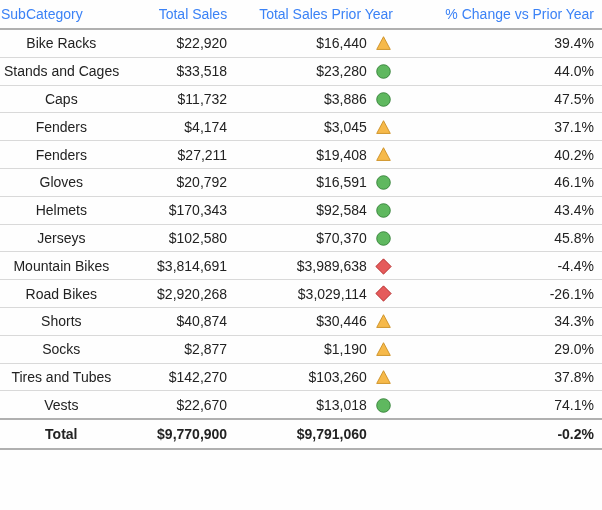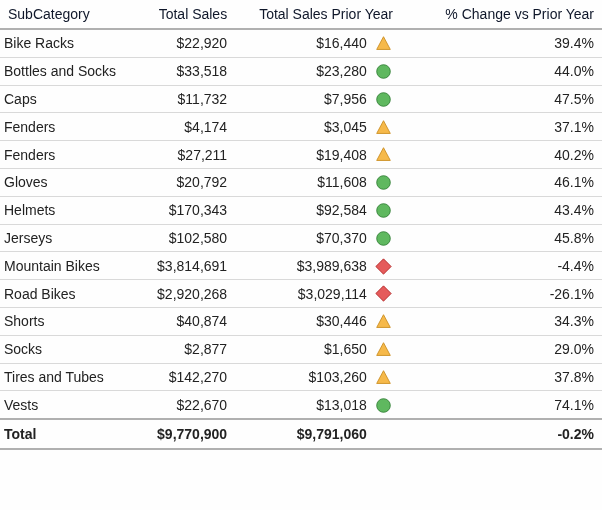--- a/index.html
+++ b/index.html
@@ -10,39 +10,39 @@
     font-size: 14px;
     color: #222;
   }
   .report-table {
     width: 602px;
     border-collapse: collapse;
     table-layout: fixed;
   }
   .report-table th {
     font-weight: 400;
-    color: #0f172a;
+    color: #3b82f6;
     text-align: right;
-    padding: 6px 8px 6px 8px;
+    padding: 6px 8px 6px 1px;
     border-bottom: 2px solid #b0b0b0;
     white-space: nowrap;
     overflow: hidden;
     vertical-align: bottom;
   }
   .report-table th.cat { text-align: left; }
   .report-table td {
     padding: 4.5px 8px 4.5px 4px;
     border-bottom: 1px solid #d9d9d9;
     text-align: right;
     vertical-align: middle;
     white-space: nowrap;
     overflow: hidden;
     font-size: 14px;
   }
-  .report-table td.cat { text-align: left; }
+  .report-table td.cat { text-align: center; }
   .report-table td.iconcell {
     text-align: left;
     padding-left: 0;
     padding-right: 0;
     width: 26px;
   }
   .report-table tr.total td {
     font-weight: 700;
     border-top: 2px solid #b0b0b0;
     border-bottom: 2px solid #b0b0b0;
@@ -83,32 +83,32 @@
       <tr>
         <td class="cat">Bike Racks</td>
         <td>$22,920</td>
         <td>$16,440</td>
         <td class="iconcell"><span class="kpi-icon"><svg width="17" height="17" viewBox="0 0 20 20">
               <polygon points="10,2 18,17 2,17" fill="#f6b94a" stroke="#c98a1b" stroke-width="1"></polygon>
             </svg></span></td>
         <td>39.4%</td>
       </tr>
       <tr>
-        <td class="cat">Bottles and Socks</td>
+        <td class="cat">Stands and Cages</td>
         <td>$33,518</td>
         <td>$23,280</td>
         <td class="iconcell"><span class="kpi-icon"><svg width="17" height="17" viewBox="0 0 20 20">
               <circle cx="10" cy="10" r="8" fill="#5fb85f" stroke="#2e7d32" stroke-width="1"></circle>
             </svg></span></td>
         <td>44.0%</td>
       </tr>
       <tr>
         <td class="cat">Caps</td>
         <td>$11,732</td>
-        <td>$7,956</td>
+        <td>$3,886</td>
         <td class="iconcell"><span class="kpi-icon"><svg width="17" height="17" viewBox="0 0 20 20">
               <circle cx="10" cy="10" r="8" fill="#5fb85f" stroke="#2e7d32" stroke-width="1"></circle>
             </svg></span></td>
         <td>47.5%</td>
       </tr>
       <tr>
         <td class="cat">Fenders</td>
         <td>$4,174</td>
         <td>$3,045</td>
         <td class="iconcell"><span class="kpi-icon"><svg width="17" height="17" viewBox="0 0 20 20">
@@ -121,21 +121,21 @@
         <td>$27,211</td>
         <td>$19,408</td>
         <td class="iconcell"><span class="kpi-icon"><svg width="17" height="17" viewBox="0 0 20 20">
               <polygon points="10,2 18,17 2,17" fill="#f6b94a" stroke="#c98a1b" stroke-width="1"></polygon>
             </svg></span></td>
         <td>40.2%</td>
       </tr>
       <tr>
         <td class="cat">Gloves</td>
         <td>$20,792</td>
-        <td>$11,608</td>
+        <td>$16,591</td>
         <td class="iconcell"><span class="kpi-icon"><svg width="17" height="17" viewBox="0 0 20 20">
               <circle cx="10" cy="10" r="8" fill="#5fb85f" stroke="#2e7d32" stroke-width="1"></circle>
             </svg></span></td>
         <td>46.1%</td>
       </tr>
       <tr>
         <td class="cat">Helmets</td>
         <td>$170,343</td>
         <td>$92,584</td>
         <td class="iconcell"><span class="kpi-icon"><svg width="17" height="17" viewBox="0 0 20 20">
@@ -175,21 +175,21 @@
         <td>$40,874</td>
         <td>$30,446</td>
         <td class="iconcell"><span class="kpi-icon"><svg width="17" height="17" viewBox="0 0 20 20">
               <polygon points="10,2 18,17 2,17" fill="#f6b94a" stroke="#c98a1b" stroke-width="1"></polygon>
             </svg></span></td>
         <td>34.3%</td>
       </tr>
       <tr>
         <td class="cat">Socks</td>
         <td>$2,877</td>
-        <td>$1,650</td>
+        <td>$1,190</td>
         <td class="iconcell"><span class="kpi-icon"><svg width="17" height="17" viewBox="0 0 20 20">
               <polygon points="10,2 18,17 2,17" fill="#f6b94a" stroke="#c98a1b" stroke-width="1"></polygon>
             </svg></span></td>
         <td>29.0%</td>
       </tr>
       <tr>
         <td class="cat">Tires and Tubes</td>
         <td>$142,270</td>
         <td>$103,260</td>
         <td class="iconcell"><span class="kpi-icon"><svg width="17" height="17" viewBox="0 0 20 20">

